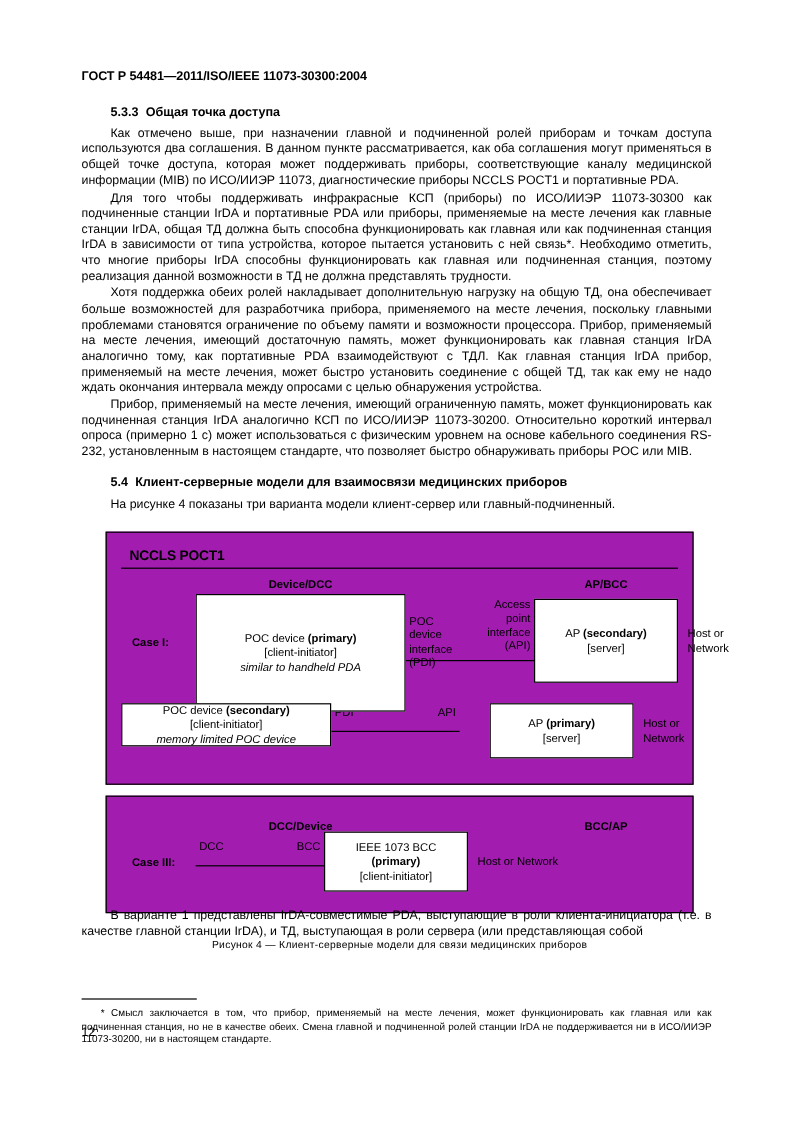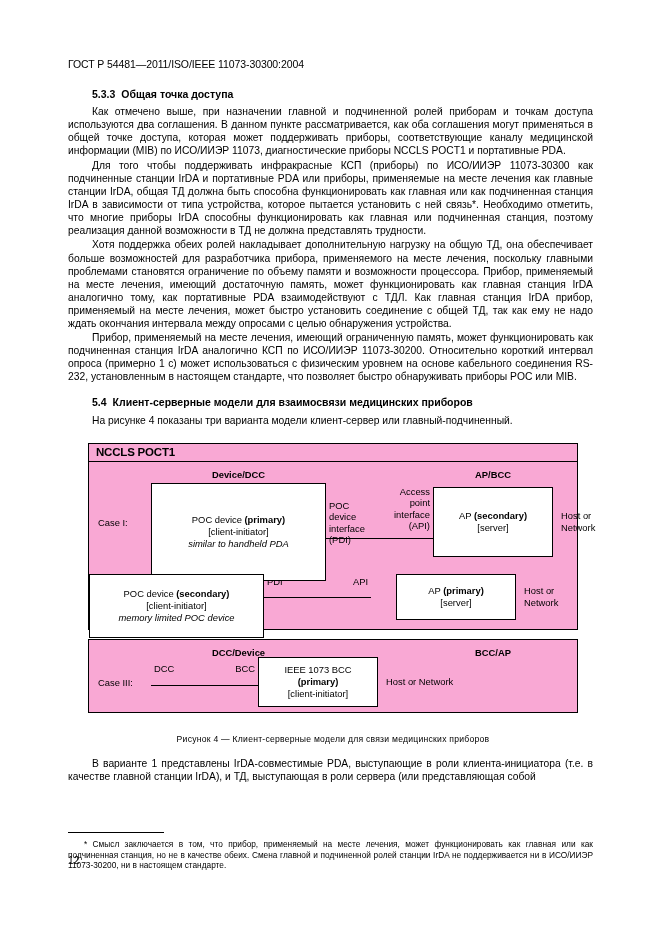--- a/index.html
+++ b/index.html
@@ -22,21 +22,21 @@
     width: 661px;
     height: 936px;
   }
 
   
   .doc-header {
     position: absolute;
     left: 68px;
     top: 58px;
     font-size: 10.5px;
-    font-weight: normal;
+    font-weight: bold;
     letter-spacing: -0.1px;
     white-space: nowrap;
   }
 
   
   .content {
     position: absolute;
     left: 68px;
     top: 88px;
     width: 525px;
@@ -75,22 +75,22 @@
 
   
   .figure-wrap {
     position: absolute;
     left: 88px;
     top: 443px;
     width: 490px;
   }
   .fig-outer {
     border: 1.6px solid #000;
-    background: #f9a8d4;
-    padding: 0;
+    background: #a21caf;
+    padding: 12px;
   }
   .band-title {
     border-bottom: 1.6px solid #000;
     padding: 2px 0 2px 7px;
     font-size: 11.5px;
     font-weight: bold;
     letter-spacing: -0.2px;
     line-height: 13px;
   }
   .band-body {
@@ -105,21 +105,21 @@
 
   .col-label {
     width: 62px;
     flex: 0 0 62px;
     display: flex;
     align-items: center;
     justify-content: flex-start;
     padding-left: 9px;
     box-sizing: border-box;
     font-size: 9.4px;
-    font-weight: normal;
+    font-weight: bold;
   }
 
   .group-head {
     display: flex;
     font-size: 9.4px;
     font-weight: bold;
     padding-top: 7px;
   }
   .group-head .gh-spacer { width: 62px; flex: 0 0 62px; }
   .group-head .gh-left {
@@ -297,21 +297,21 @@
 
           <div class="host-col">
             <span>Host or Network</span>
           </div>
         </div>
 
         <div class="band-gap"></div>
 
         <div class="case-row" style="height:46px;">
 
-          <div class="node-box box-left" style="height:64px;">
+          <div class="node-box box-left" style="height:36px;">
             <span class="ln"><span>POC device </span><b>(secondary)</b></span>
             <span class="ln">[client-initiator]</span>
             <span class="ln"><i>memory limited POC device</i></span>
           </div>
 
           <div class="link-zone">
             <div class="link-line" style="top:23px;"></div>
             <div class="link-lbl left" style="top:2px; width:30px;">PDI</div>
             <div class="link-lbl right" style="top:2px; width:30px;">API</div>
           </div>

